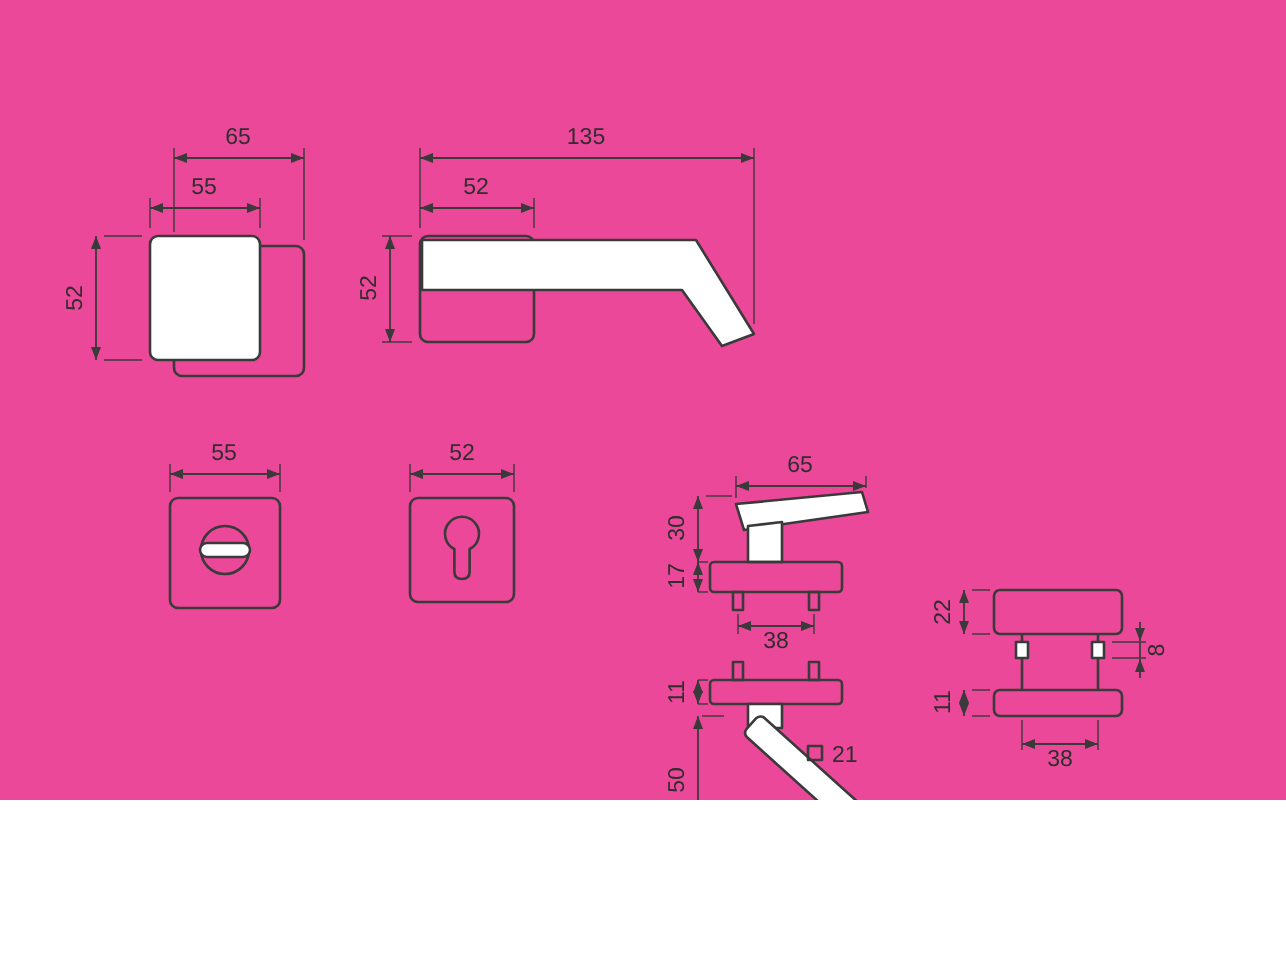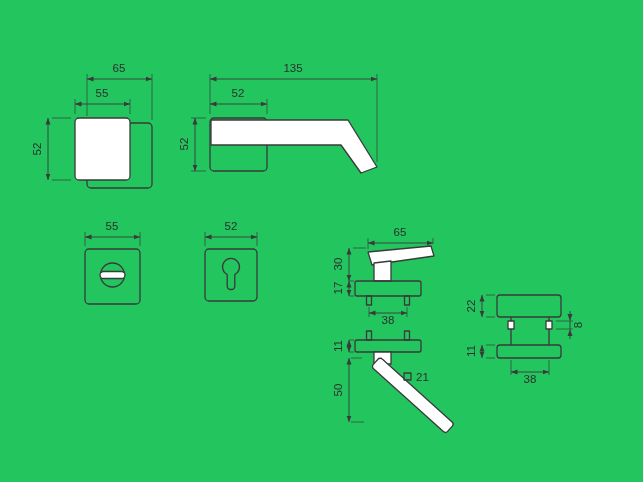--- a/index.html
+++ b/index.html
@@ -1,16 +1,16 @@
 <!DOCTYPE html>
 <html><head>
 <meta charset="utf-8">
 <style>
   html,body{margin:0;padding:0;background:#fff;}
-  .stage{position:relative;width:643px;height:482px;background:#22c55e;overflow:hidden;
+  .stage{position:relative;width:643px;height:400px;background:#ec4899;overflow:hidden;
          font-family:"Liberation Sans",sans-serif;}
   svg{display:block;}
   svg text{font-family:"Liberation Sans",sans-serif;font-size:11.5px;fill:#2e2e2e;}
   .shape{fill:none;stroke:#3a3a3a;stroke-width:1.3;stroke-linejoin:round;}
   .shapeW{fill:#ffffff;stroke:#3a3a3a;stroke-width:1.3;stroke-linejoin:round;}
   .dim{stroke:#3a3a3a;stroke-width:0.9;fill:none;}
   .ext{stroke:#3a3a3a;stroke-width:0.7;fill:none;}
 </style>
 </head>
 <body>

